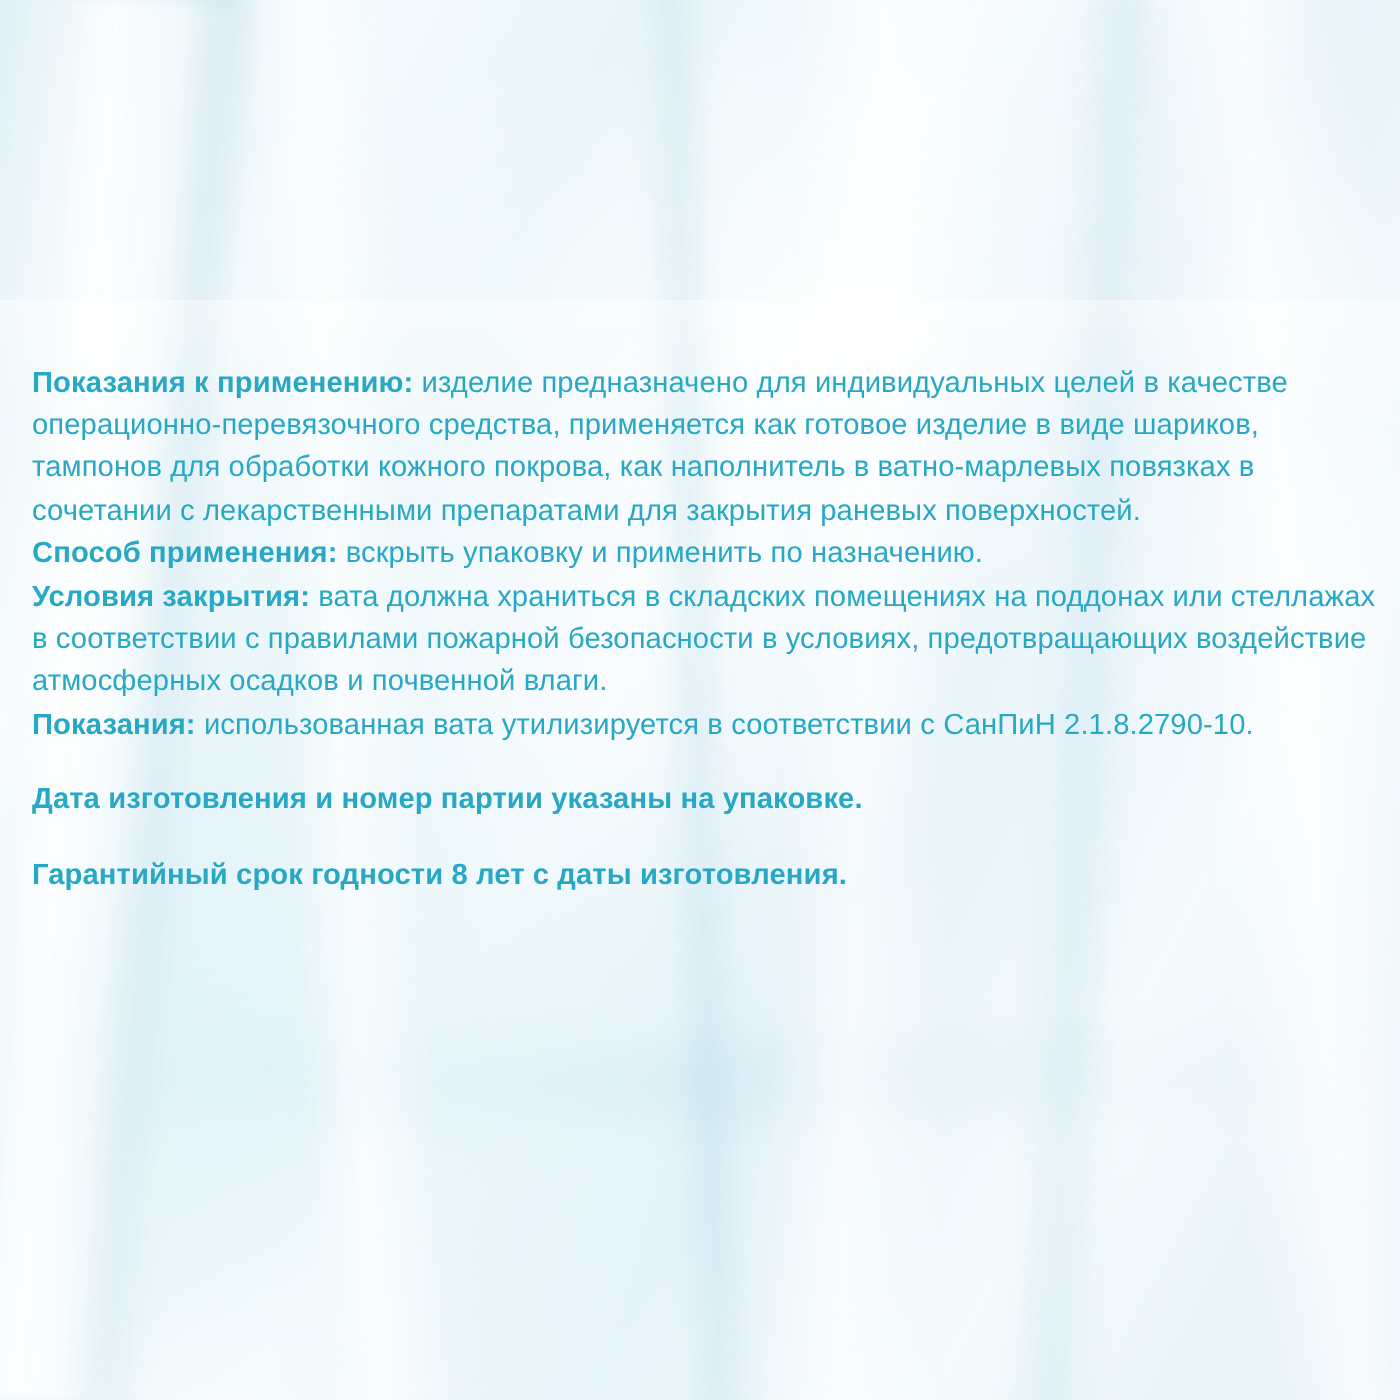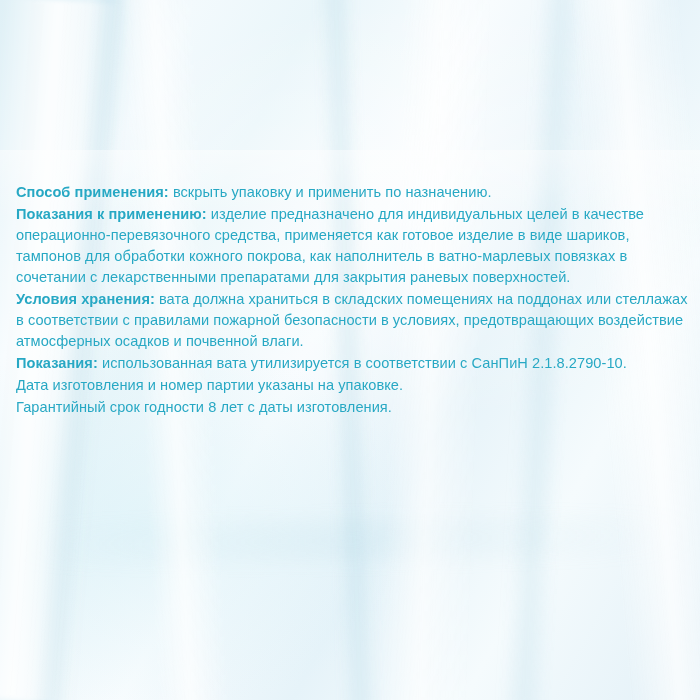--- a/index.html
+++ b/index.html
@@ -56,21 +56,22 @@
     text-shadow: 0 0 1px rgba(255,255,255,0.6);
   }
   .para {
     margin: 0 0 0.5px 0;
     white-space: normal;
   }
   .para .lead {
     font-weight: bold;
   }
   .para.bold-all {
-    font-weight: normal;
+    font-weight: bold;
+    margin-top: 16px;
   }
   
   .gloss {
     position: absolute;
     left: 0; top: 150px;
     width: 700px; height: 70px;
     background: linear-gradient(180deg, rgba(255,255,255,0.45), rgba(255,255,255,0));
     pointer-events: none;
   }
 </style>
@@ -83,27 +84,27 @@
   <div class="shade s3"></div>
   <div class="shade s4"></div>
   <div class="crease c1"></div>
   <div class="crease c2"></div>
   <div class="crease c3"></div>
   <div class="crease c4"></div>
   <div class="gloss"></div>
 
   <div class="text-block">
     <p class="para">
+      <span class="lead">Показания к применению:</span><span> изделие предназначено для индивидуальных целей в качестве операционно-перевязочного средства, применяется как готовое изделие в виде шариков, тампонов для обработки кожного покрова, как наполнитель в ватно-марлевых повязках в сочетании с лекарственными препаратами для закрытия раневых поверхностей.</span>
+    </p>
+    <p class="para">
       <span class="lead">Способ применения:</span><span> вскрыть упаковку и применить по назначению.</span>
     </p>
     <p class="para">
-      <span class="lead">Показания к применению:</span><span> изделие предназначено для индивидуальных целей в качестве операционно-перевязочного средства, применяется как готовое изделие в виде шариков, тампонов для обработки кожного покрова, как наполнитель в ватно-марлевых повязках в сочетании с лекарственными препаратами для закрытия раневых поверхностей.</span>
-    </p>
-    <p class="para">
-      <span class="lead">Условия хранения:</span><span> вата должна храниться в складских помещениях на поддонах или стеллажах в соответствии с правилами пожарной безопасности в условиях, предотвращающих воздействие атмосферных осадков и почвенной влаги.</span>
+      <span class="lead">Условия закрытия:</span><span> вата должна храниться в складских помещениях на поддонах или стеллажах в соответствии с правилами пожарной безопасности в условиях, предотвращающих воздействие атмосферных осадков и почвенной влаги.</span>
     </p>
     <p class="para">
       <span class="lead">Показания:</span><span> использованная вата утилизируется в соответствии с СанПиН 2.1.8.2790-10.</span>
     </p>
     <p class="para bold-all">
       <span>Дата изготовления и номер партии указаны на упаковке.</span>
     </p>
     <p class="para bold-all">
       <span>Гарантийный срок годности 8 лет с даты изготовления.</span>
     </p>

